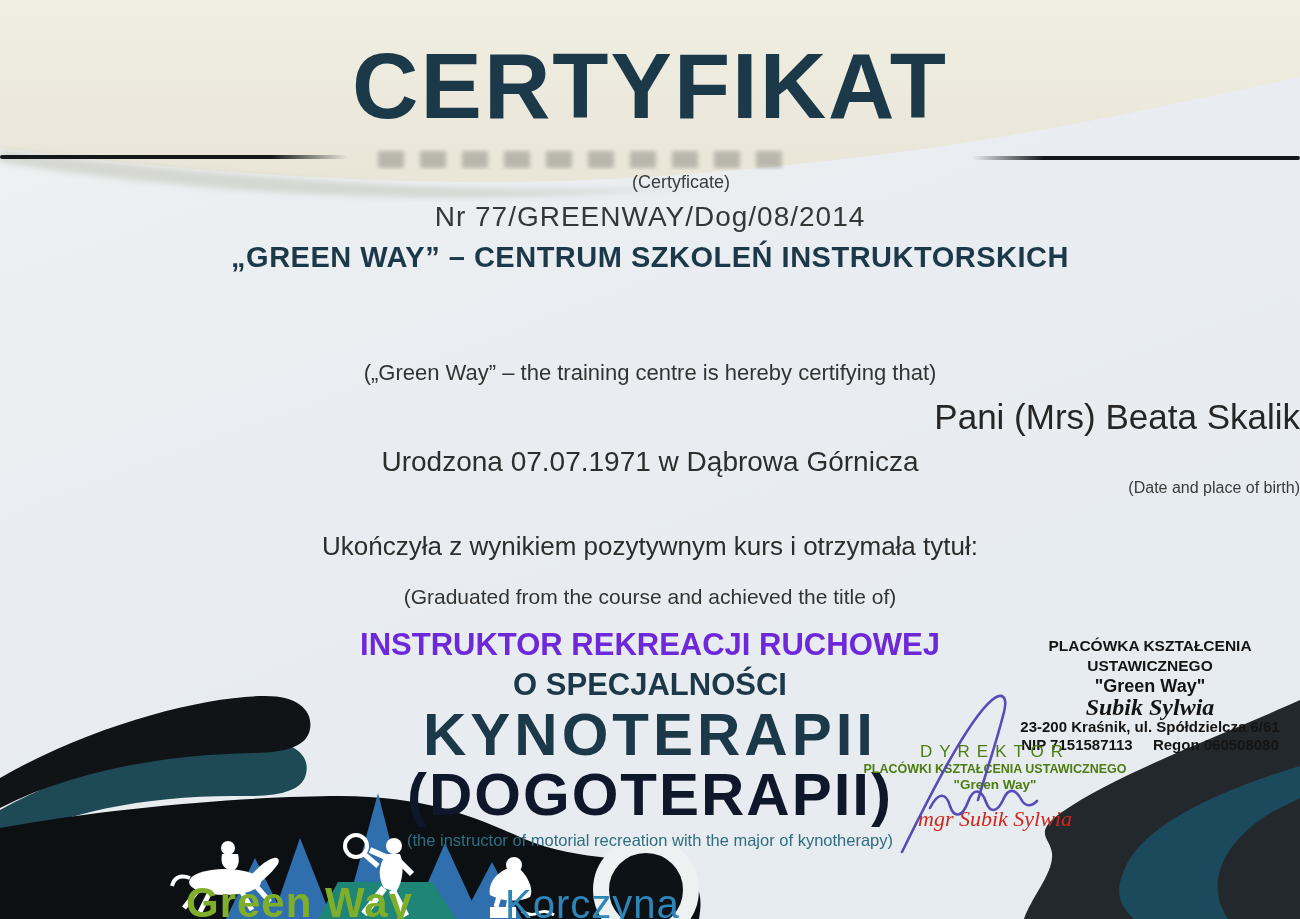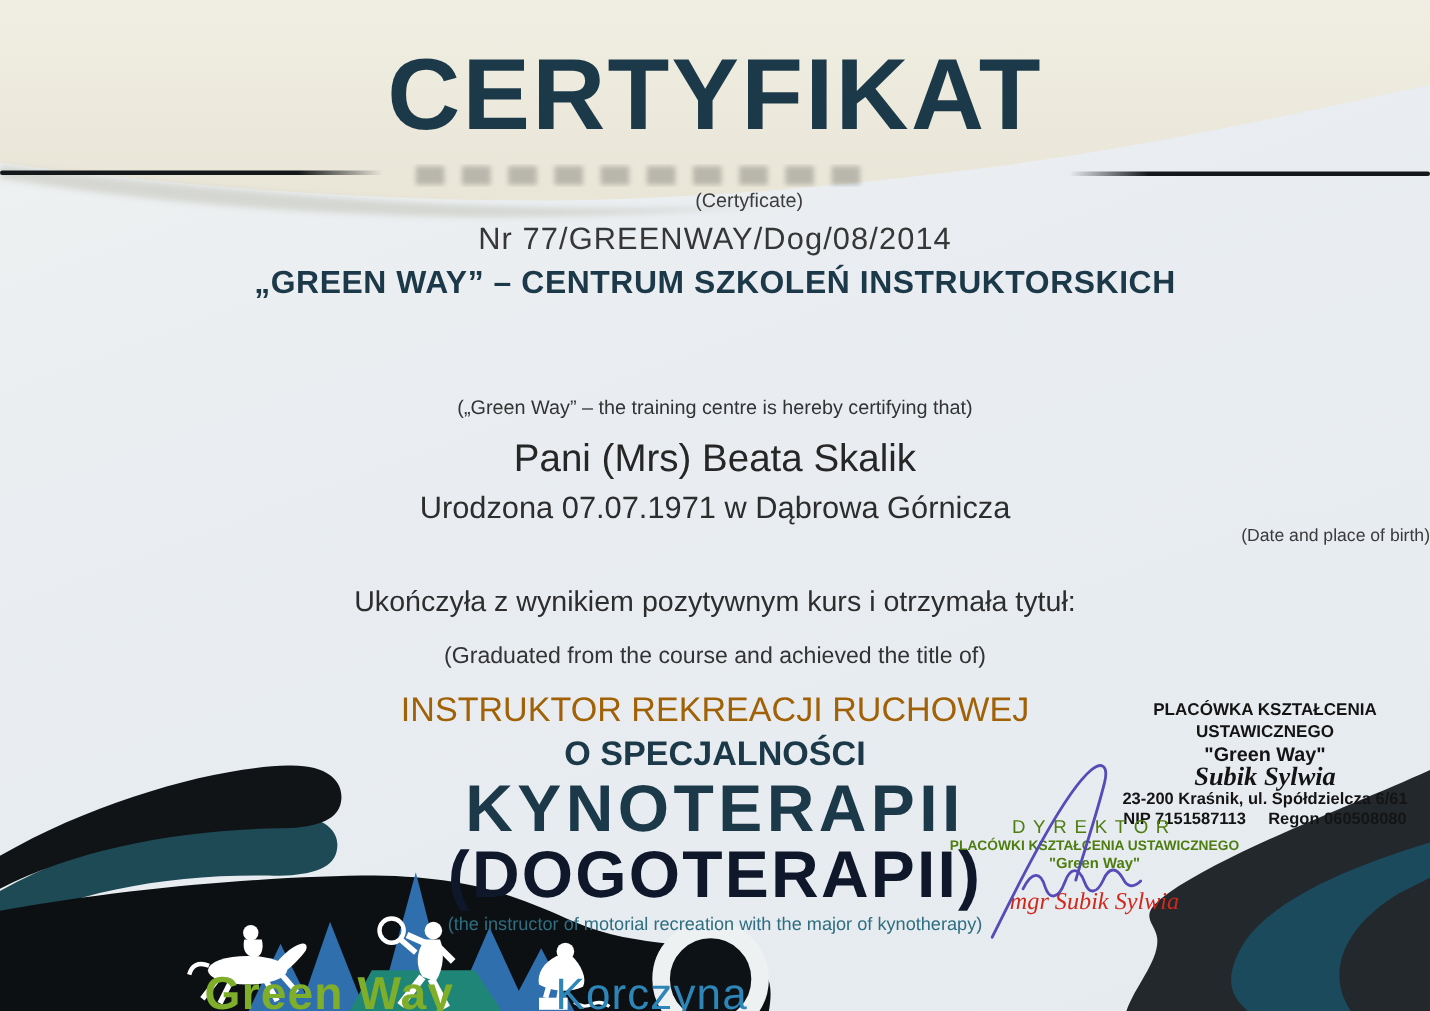--- a/index.html
+++ b/index.html
@@ -8,27 +8,27 @@
        font-family:"Liberation Sans",sans-serif;}
   .stage{position:absolute;inset:0;width:1072px;height:919px;}
   svg.decor{position:absolute;left:0;top:0;z-index:1;pointer-events:none;}
   svg.ink{position:absolute;left:0;top:0;z-index:4;pointer-events:none;}
   .line{position:absolute;left:0;width:1300px;text-align:center;z-index:2;color:#2d2d2d;}
   .cert-title{top:40px;font-size:92px;font-weight:bold;letter-spacing:2px;color:#1c3949;line-height:1;}
   .cert-title-en{top:172px;font-size:18px;color:#3c3c3c;padding-left:31px;}
   .cert-number{top:201px;font-size:28px;letter-spacing:1px;color:#363636;}
   .cert-org{top:241px;font-size:29px;font-weight:bold;color:#1c3949;letter-spacing:.5px;}
   .certify-pl{top:312px;font-size:30px;}
-  .certify-en{top:360px;font-size:18px;color:#333;}
-  .recipient{top:397px;font-size:35px;color:#262626;}
+  .certify-en{top:360px;font-size:22px;color:#333;}
+  .recipient{top:397px;font-size:35px;color:#262626;text-align:right;}
   .birth-pl{top:446px;font-size:28px;}
   .birth-en{top:479px;font-size:16px;color:#3a3a3a;text-align:right;}
   .course-pl{top:531px;font-size:26px;}
   .course-en{top:585px;font-size:21px;color:#333;}
-  .award1{top:627px;font-size:31px;font-weight:normal;color:#a16207;}
+  .award1{top:627px;font-size:31px;font-weight:bold;color:#6d28d9;}
   .award2{top:667px;font-size:31px;font-weight:bold;color:#1c3949;}
   .award3{top:705px;font-size:60px;font-weight:bold;color:#1c3949;letter-spacing:4px;line-height:1;}
   .award4{top:765px;font-size:60px;font-weight:bold;color:#0f172a;letter-spacing:2px;line-height:1;text-align:center;}
   .award-en{top:831px;font-size:16.5px;color:#2e6e80;}
   .inst-stamp{position:absolute;left:1000px;top:636px;width:300px;text-align:center;z-index:2;color:#141414;}
   .inst-stamp .s1{font-size:15.5px;font-weight:bold;line-height:20px;}
   .inst-stamp .s2{font-size:18px;font-weight:bold;line-height:21px;}
   .inst-stamp .s3{font-size:24px;font-style:italic;font-weight:bold;line-height:21px;font-family:"Liberation Serif",serif;}
   .inst-stamp .s4{font-size:15px;font-weight:bold;line-height:18px;}
   .inst-stamp .s5{font-size:15px;font-weight:bold;line-height:18px;}

